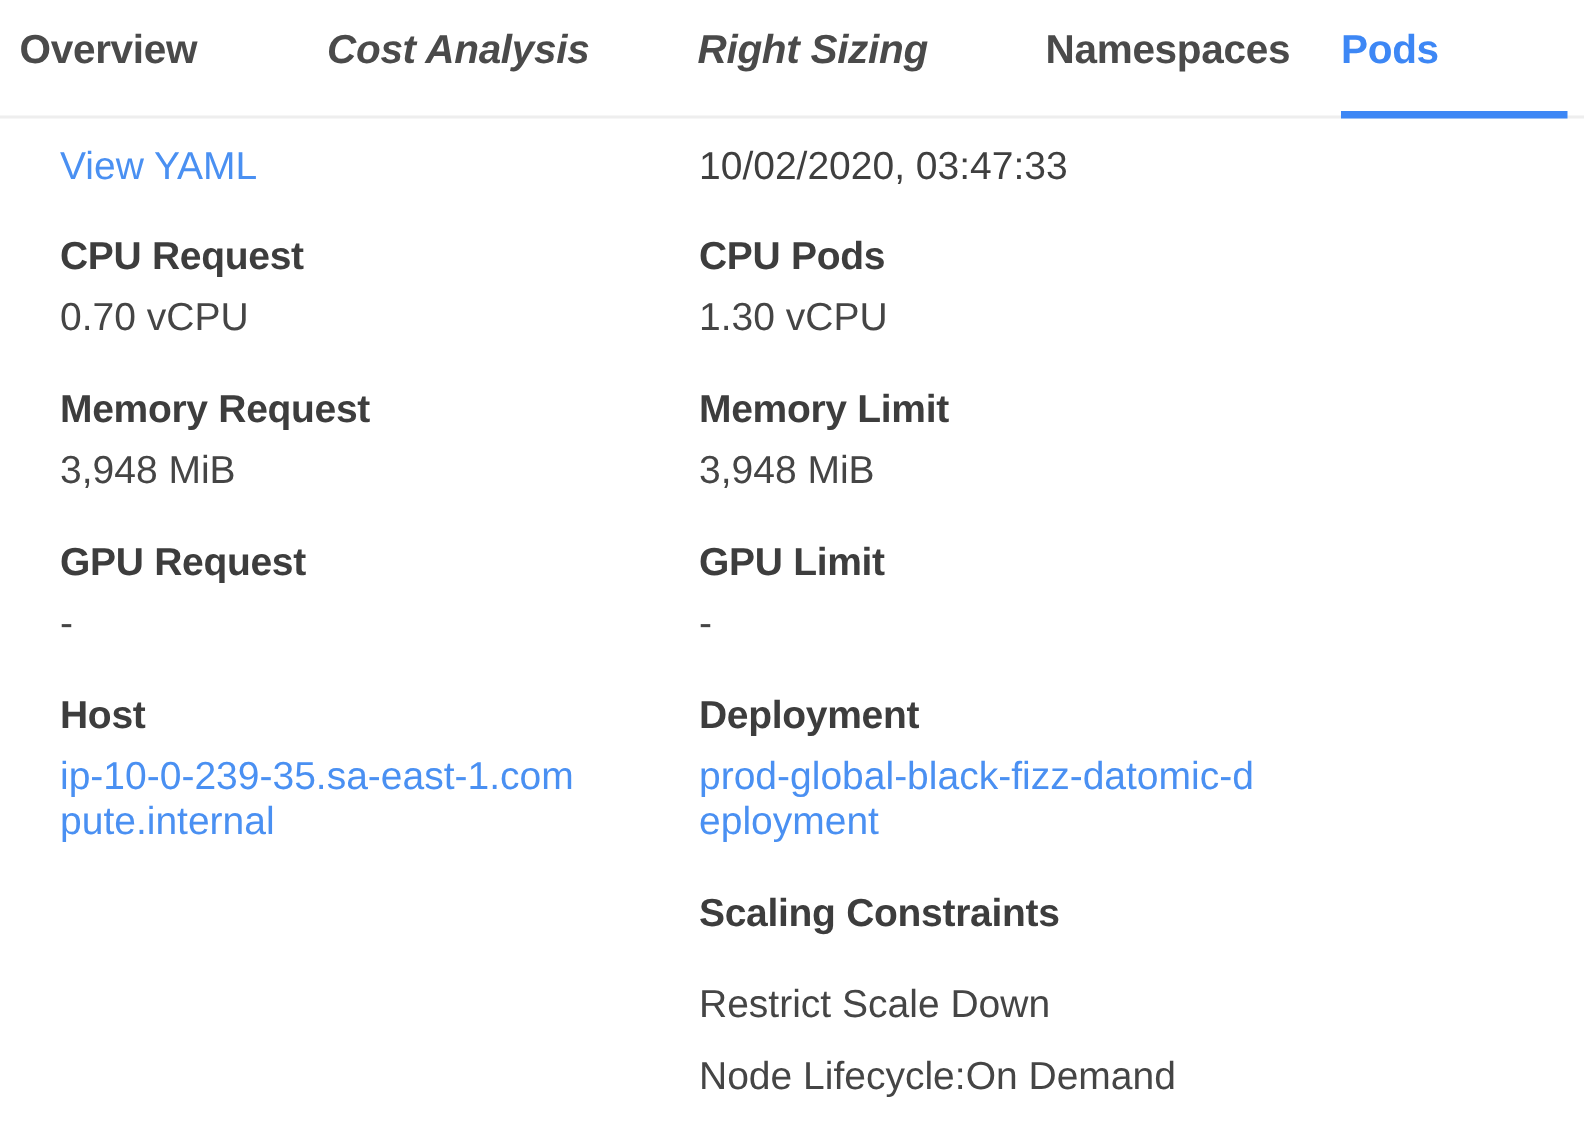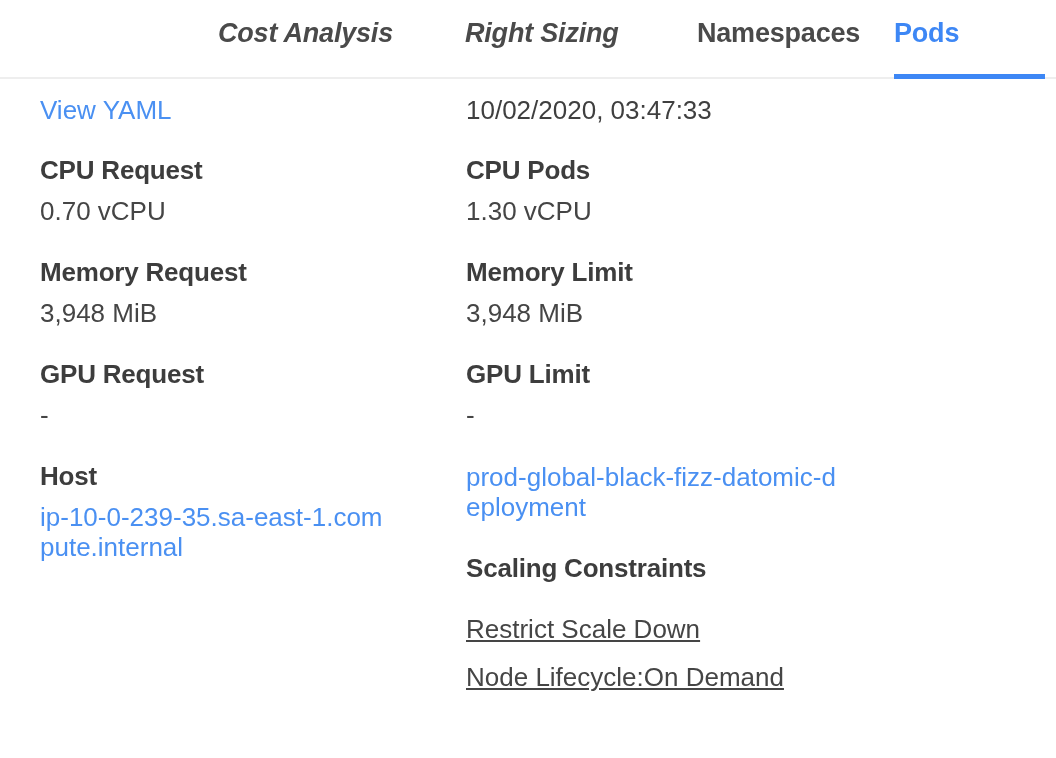--- a/index.html
+++ b/index.html
@@ -78,29 +78,29 @@
   .field-value.link{
     color:var(--link);
     word-break:break-all;
     cursor:pointer;
   }
 
   .scaling-item{
     font-size:26px;
     line-height:30px;
     color:var(--value-color);
-    text-decoration:underline;
   }
   .scaling-item.first{margin-top:32px;}
   .scaling-item.second{margin-top:18px;}
 </style>
 </head>
 <body>
 
 <nav class="tabbar">
+  <span class="tab tab-overview">Overview</span>
   <span class="tab tab-cost-analysis">Cost Analysis</span>
   <span class="tab tab-right-sizing">Right Sizing</span>
   <span class="tab tab-namespaces">Namespaces</span>
   <span class="tab tab-pods">Pods</span>
   <span class="tab-underline"></span>
 </nav>
 
 <main class="content">
 
   <section class="col col-left">
@@ -139,20 +139,21 @@
       <div class="field-label">Memory Limit</div>
       <div class="field-value">3,948 MiB</div>
     </div>
 
     <div class="field">
       <div class="field-label">GPU Limit</div>
       <div class="field-value">-</div>
     </div>
 
     <div class="field">
+      <div class="field-label">Deployment</div>
       <div class="field-value link">prod-global-black-fizz-datomic-deployment</div>
     </div>
 
     <div class="field">
       <div class="field-label">Scaling Constraints</div>
       <div class="scaling-item first">Restrict Scale Down</div>
       <div class="scaling-item second">Node Lifecycle:On Demand</div>
     </div>
   </section>
 

